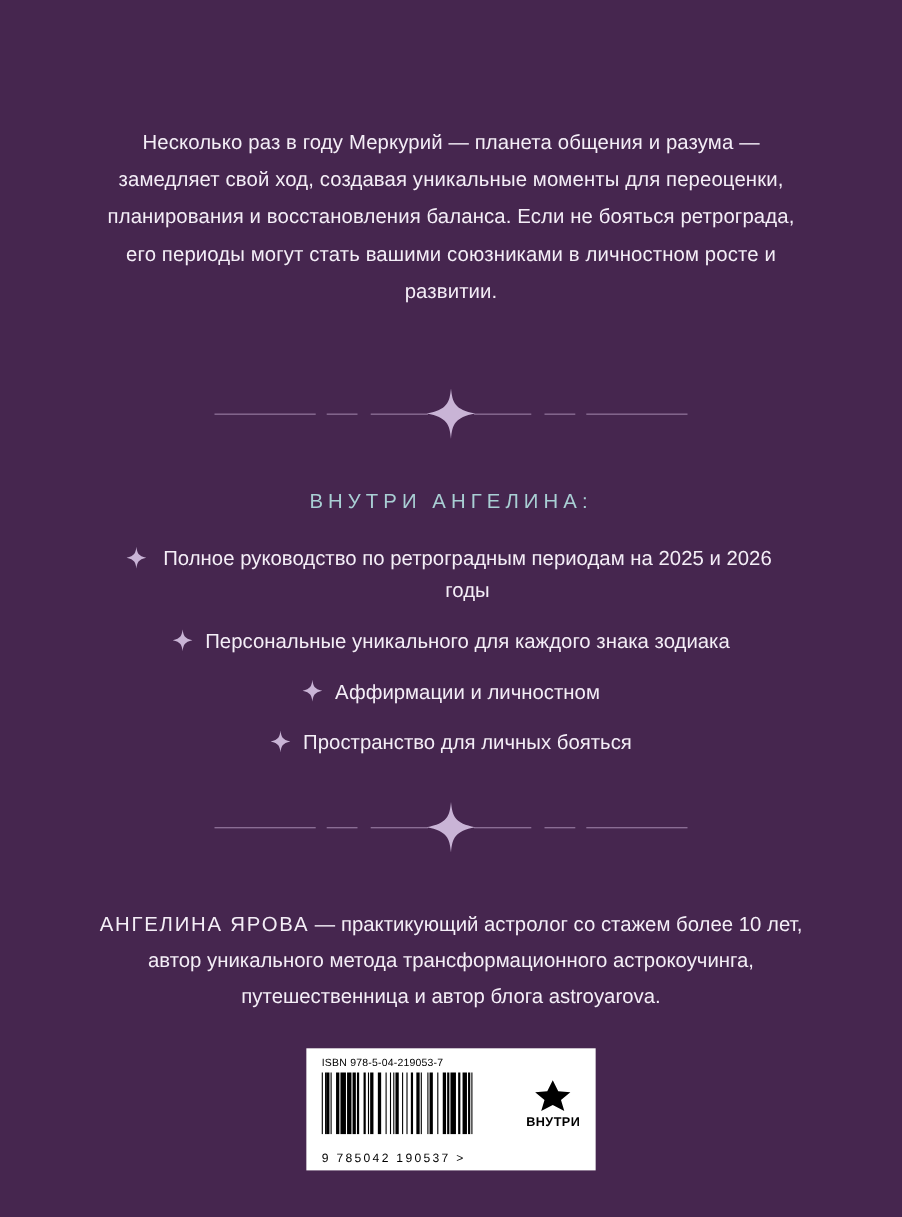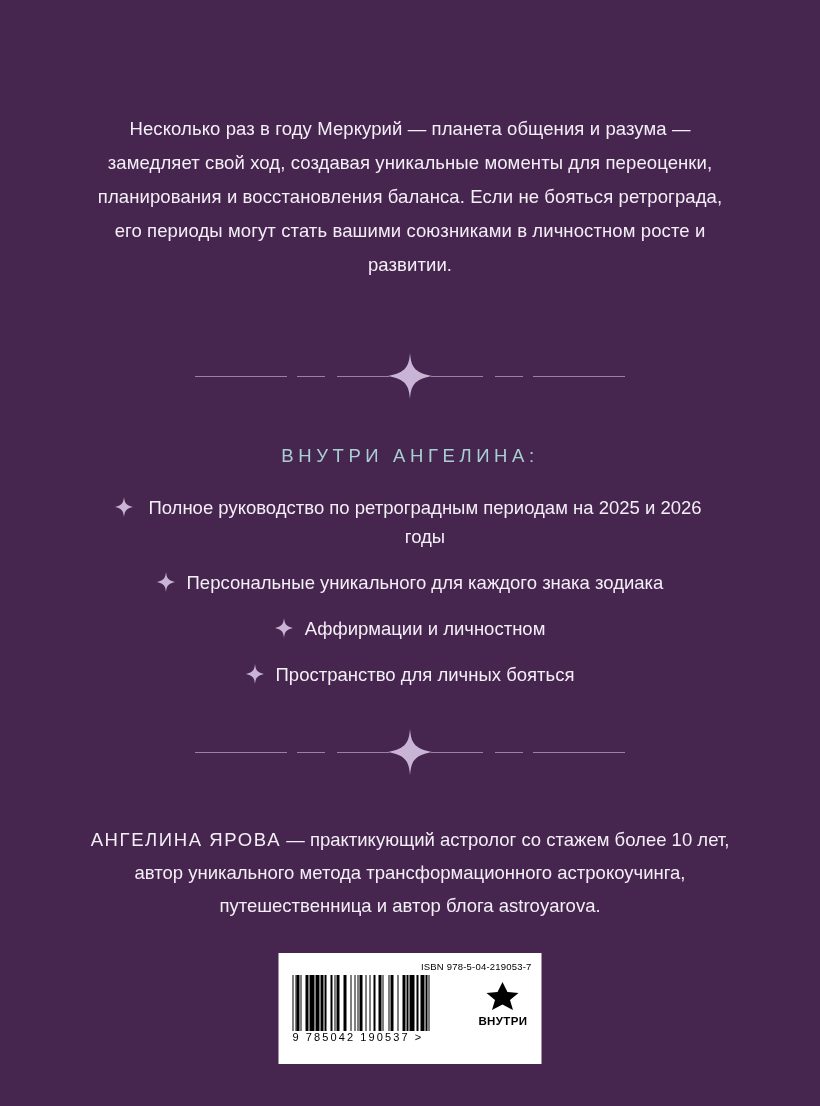--- a/index.html
+++ b/index.html
@@ -118,21 +118,21 @@
   .barcode-box {
     position: absolute;
     left: 50%;
     transform: translateX(-50%);
     top: 953px;
     width: 263px;
     height: 111px;
     background: #ffffff;
     display: flex;
     flex-direction: column;
-    align-items: flex-end;
+    align-items: flex-start;
     box-sizing: border-box;
     padding: 8px 10px 6px 14px;
   }
   .isbn-text {
     font-family: "Liberation Sans", sans-serif;
     font-size: 9.5px;
     color: #000;
     letter-spacing: 0.2px;
     margin-bottom: 3px;
   }
@@ -151,21 +151,21 @@
   .bars span {
     display: block;
     background: #000;
     height: 100%;
   }
   .ean-digits {
     font-family: "Liberation Sans", sans-serif;
     font-size: 11px;
     color: #000;
     letter-spacing: 2.1px;
-    margin-top: 0;
+    margin-top: 16px;
   }
   .logo {
     margin-left: auto;
     display: flex;
     flex-direction: column;
     align-items: center;
     justify-content: center;
     padding-right: 4px;
     padding-top: 6px;
   }

